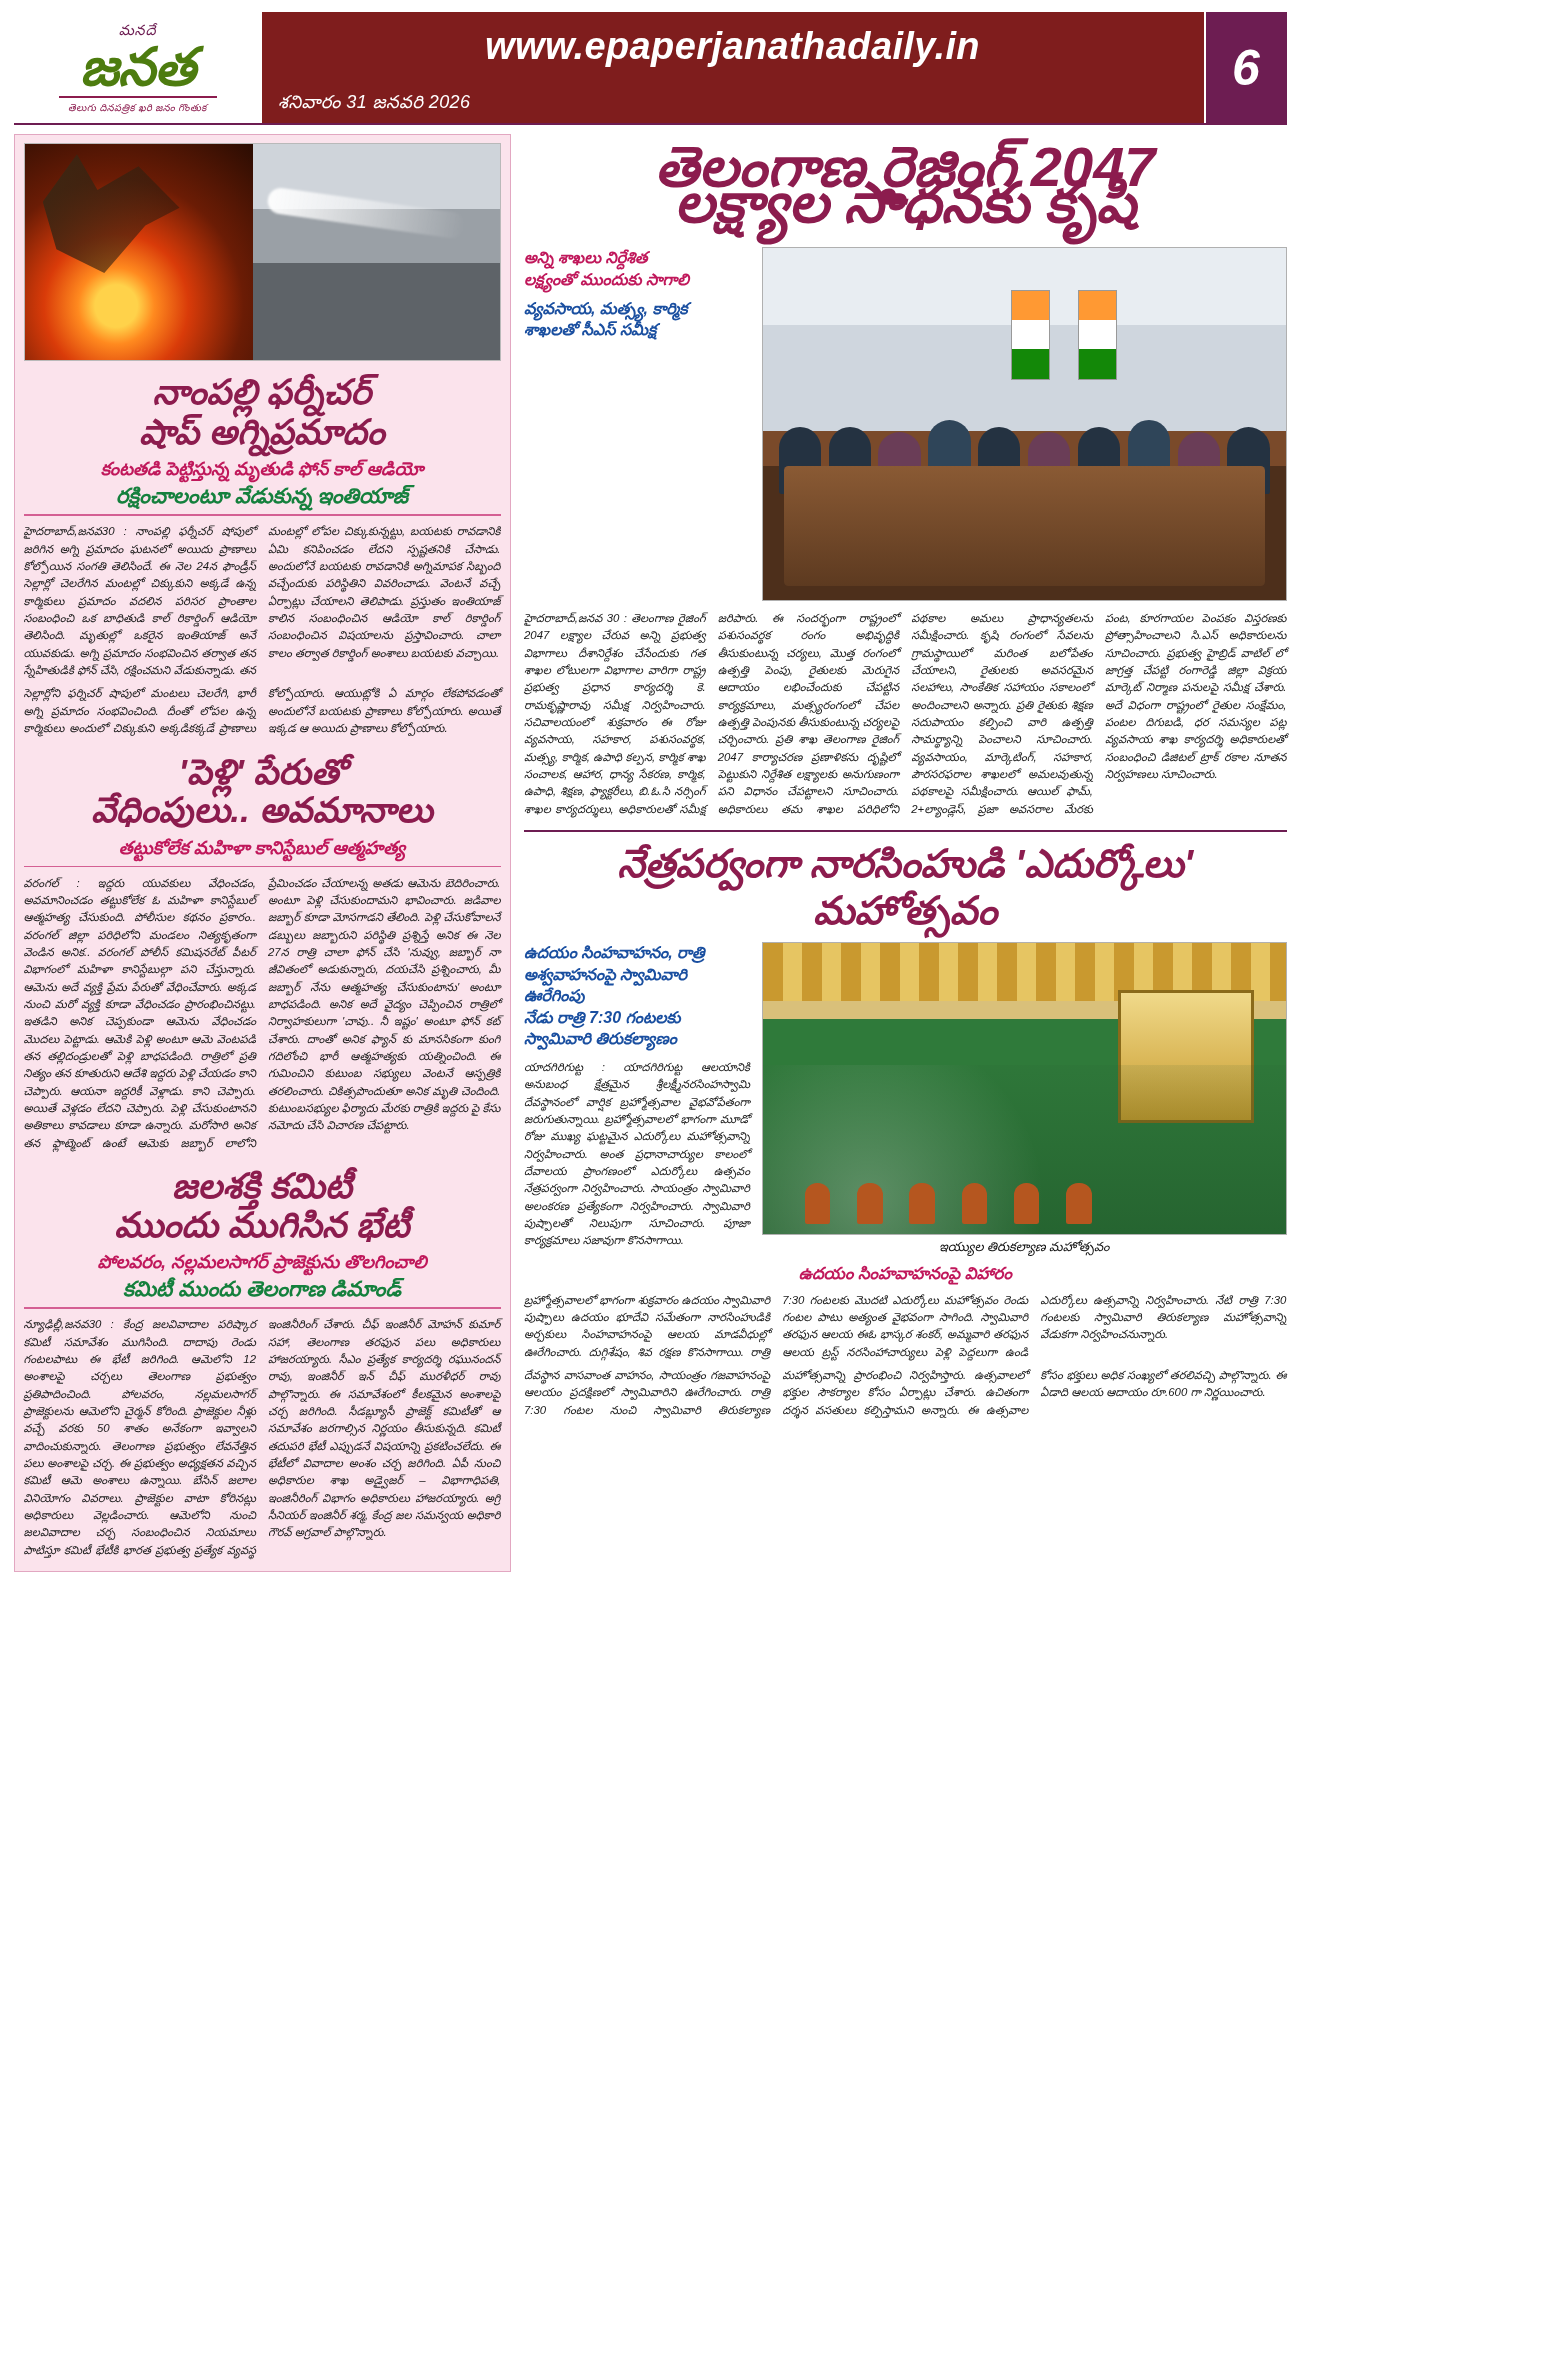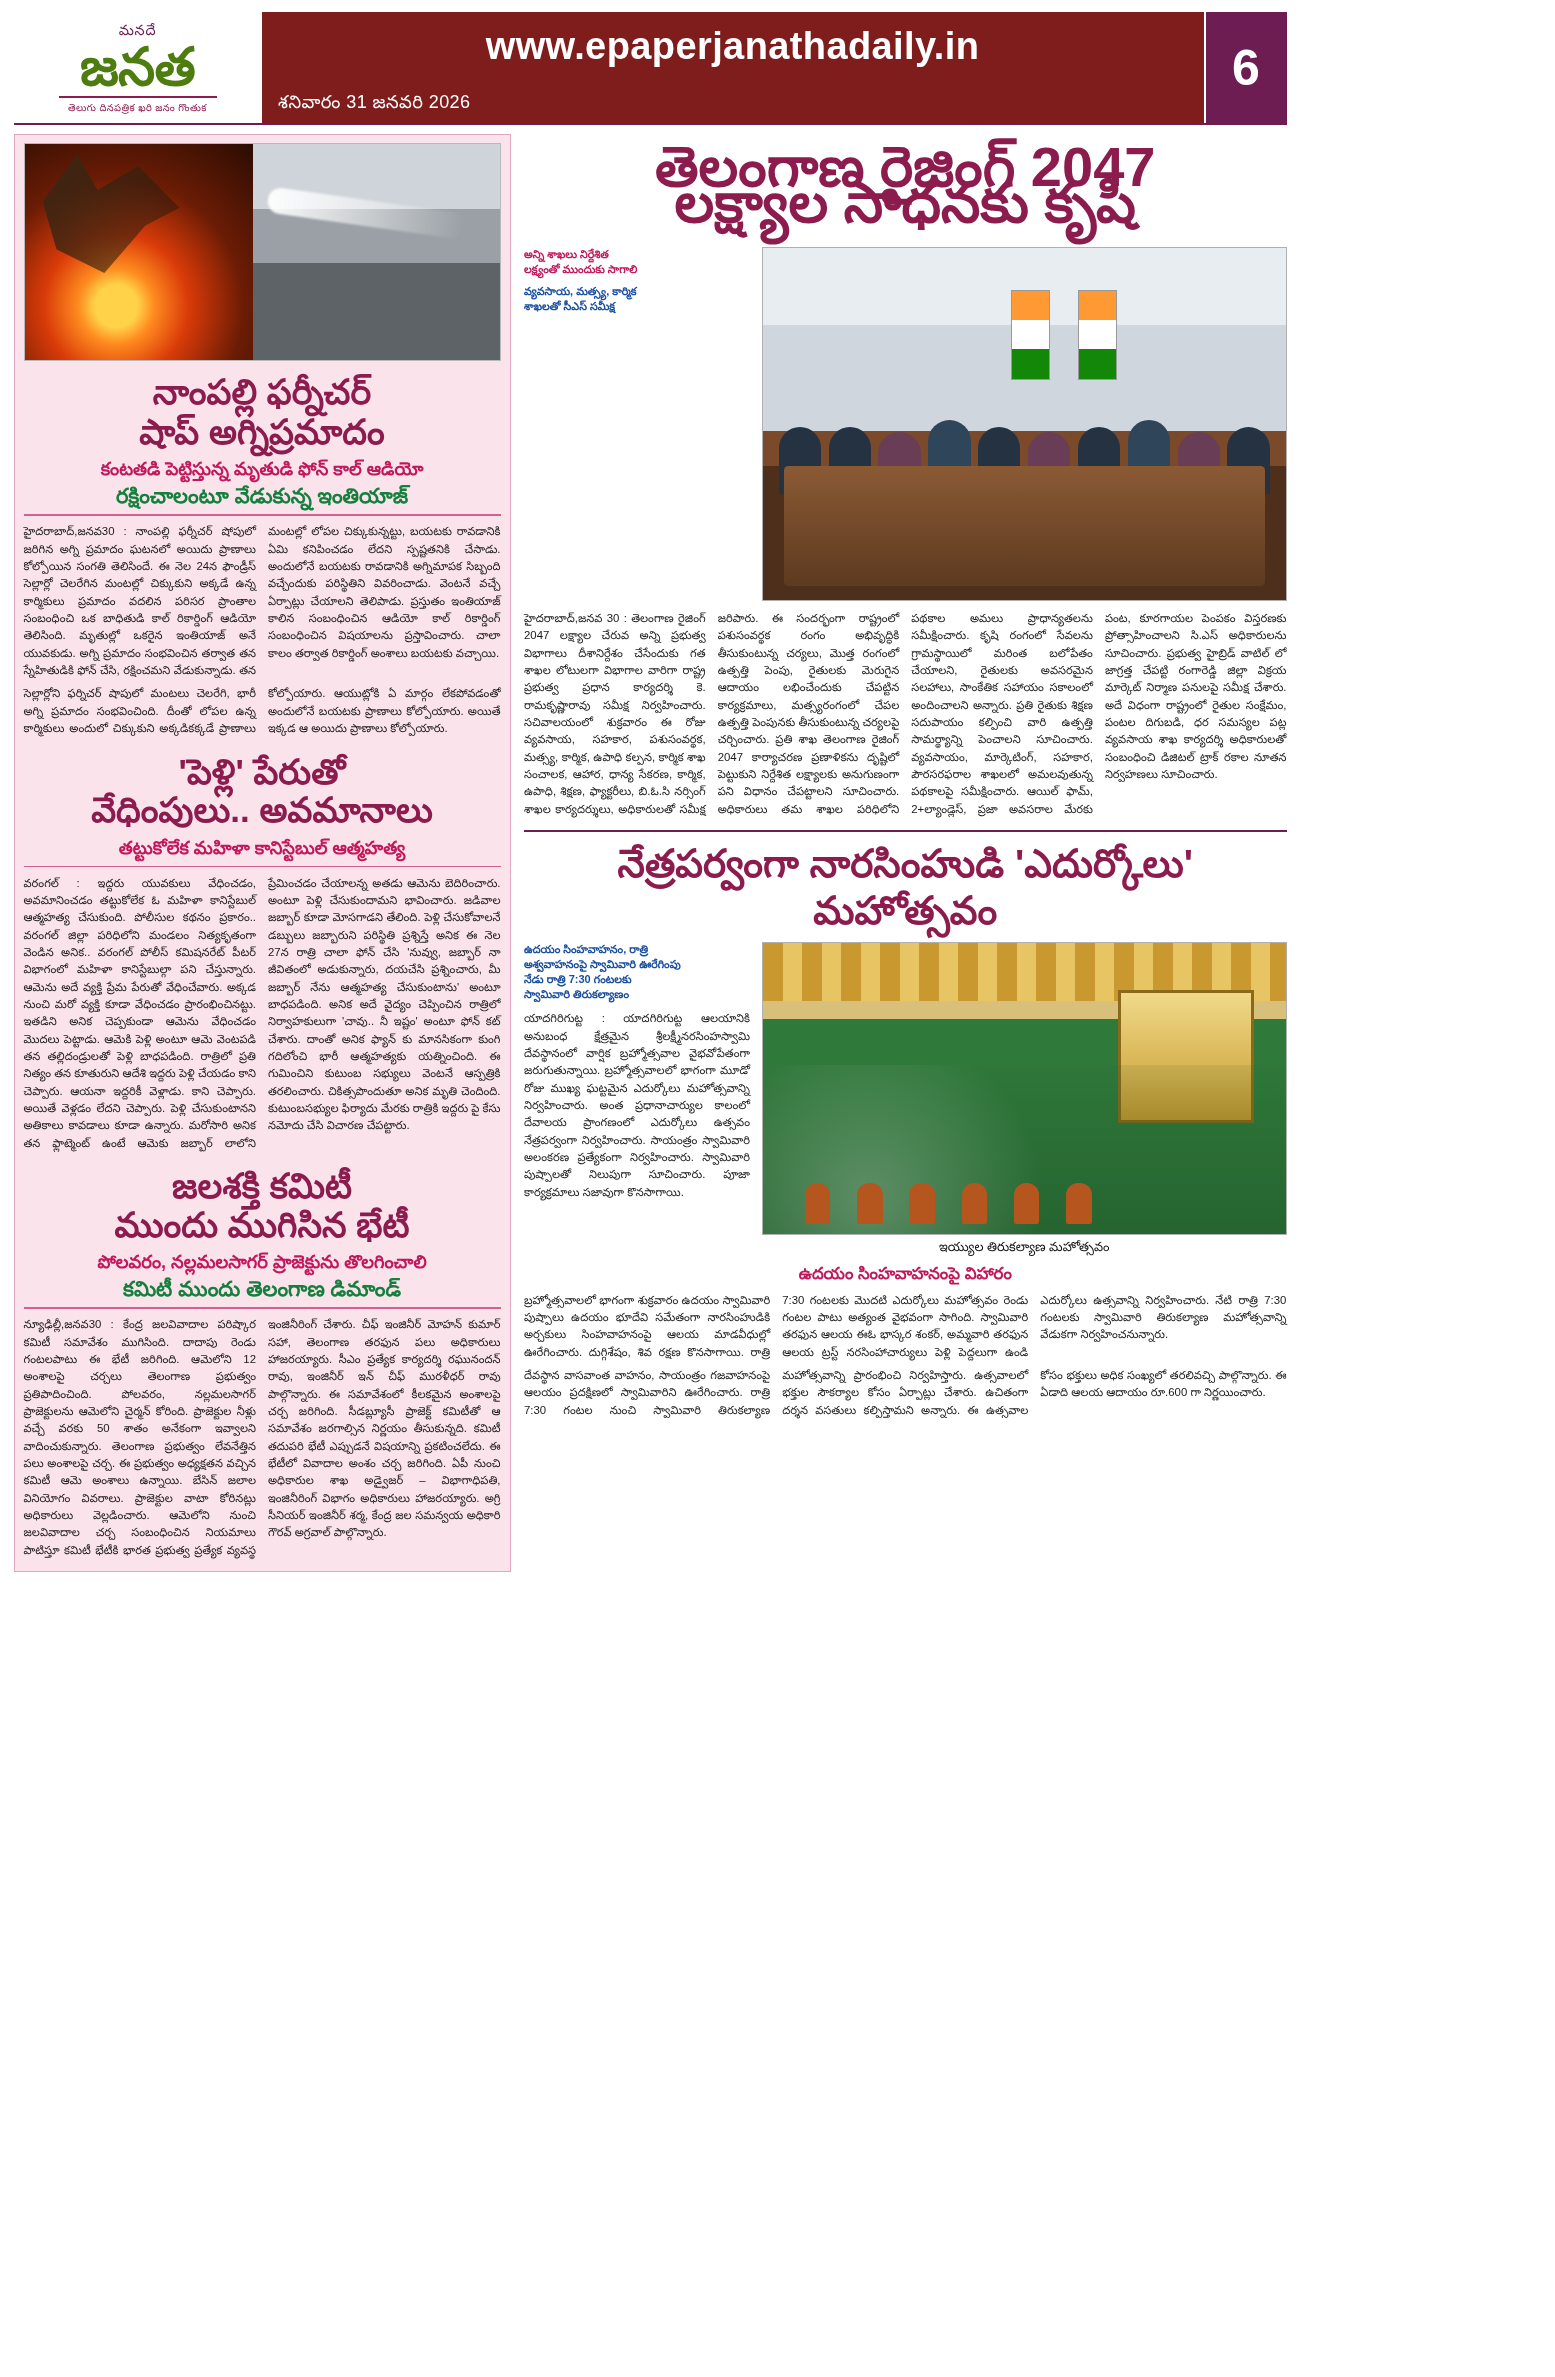--- a/index.html
+++ b/index.html
@@ -9,20 +9,21 @@
     background: #ffffff;
     font-family: "Liberation Sans", sans-serif;
     color: #111;
   }
   .page {
     width: 1300px;
     min-height: 2377px;
     background: #fff;
     padding: 12px 13.5px 18px 13.5px;
     position: relative;
+    font-style: italic;
   }
 
   
   .masthead {
     display: flex;
     align-items: stretch;
     border-bottom: 2.3px solid #6d1d52;
     background: #fff;
     height: 113px;
   }
@@ -254,21 +255,21 @@
     font-weight:bold;
     text-align:center;
     font-size: 39px;
     line-height: 1.2;
     margin: 4.5px 0 7.5px 0;
   }
 
   .kicker {
     color:#c0185b;
     font-weight:bold;
-    font-size: 11px;
+    font-size: 16px;
     line-height: 1.35;
   }
   .kicker.blue { color:#1a4fa0; }
 
   .body-text {
     font-size: 11.4px;
     line-height: 1.52;
     text-align: justify;
     color:#1a1a1a;
     font-family: "Liberation Sans", sans-serif;

